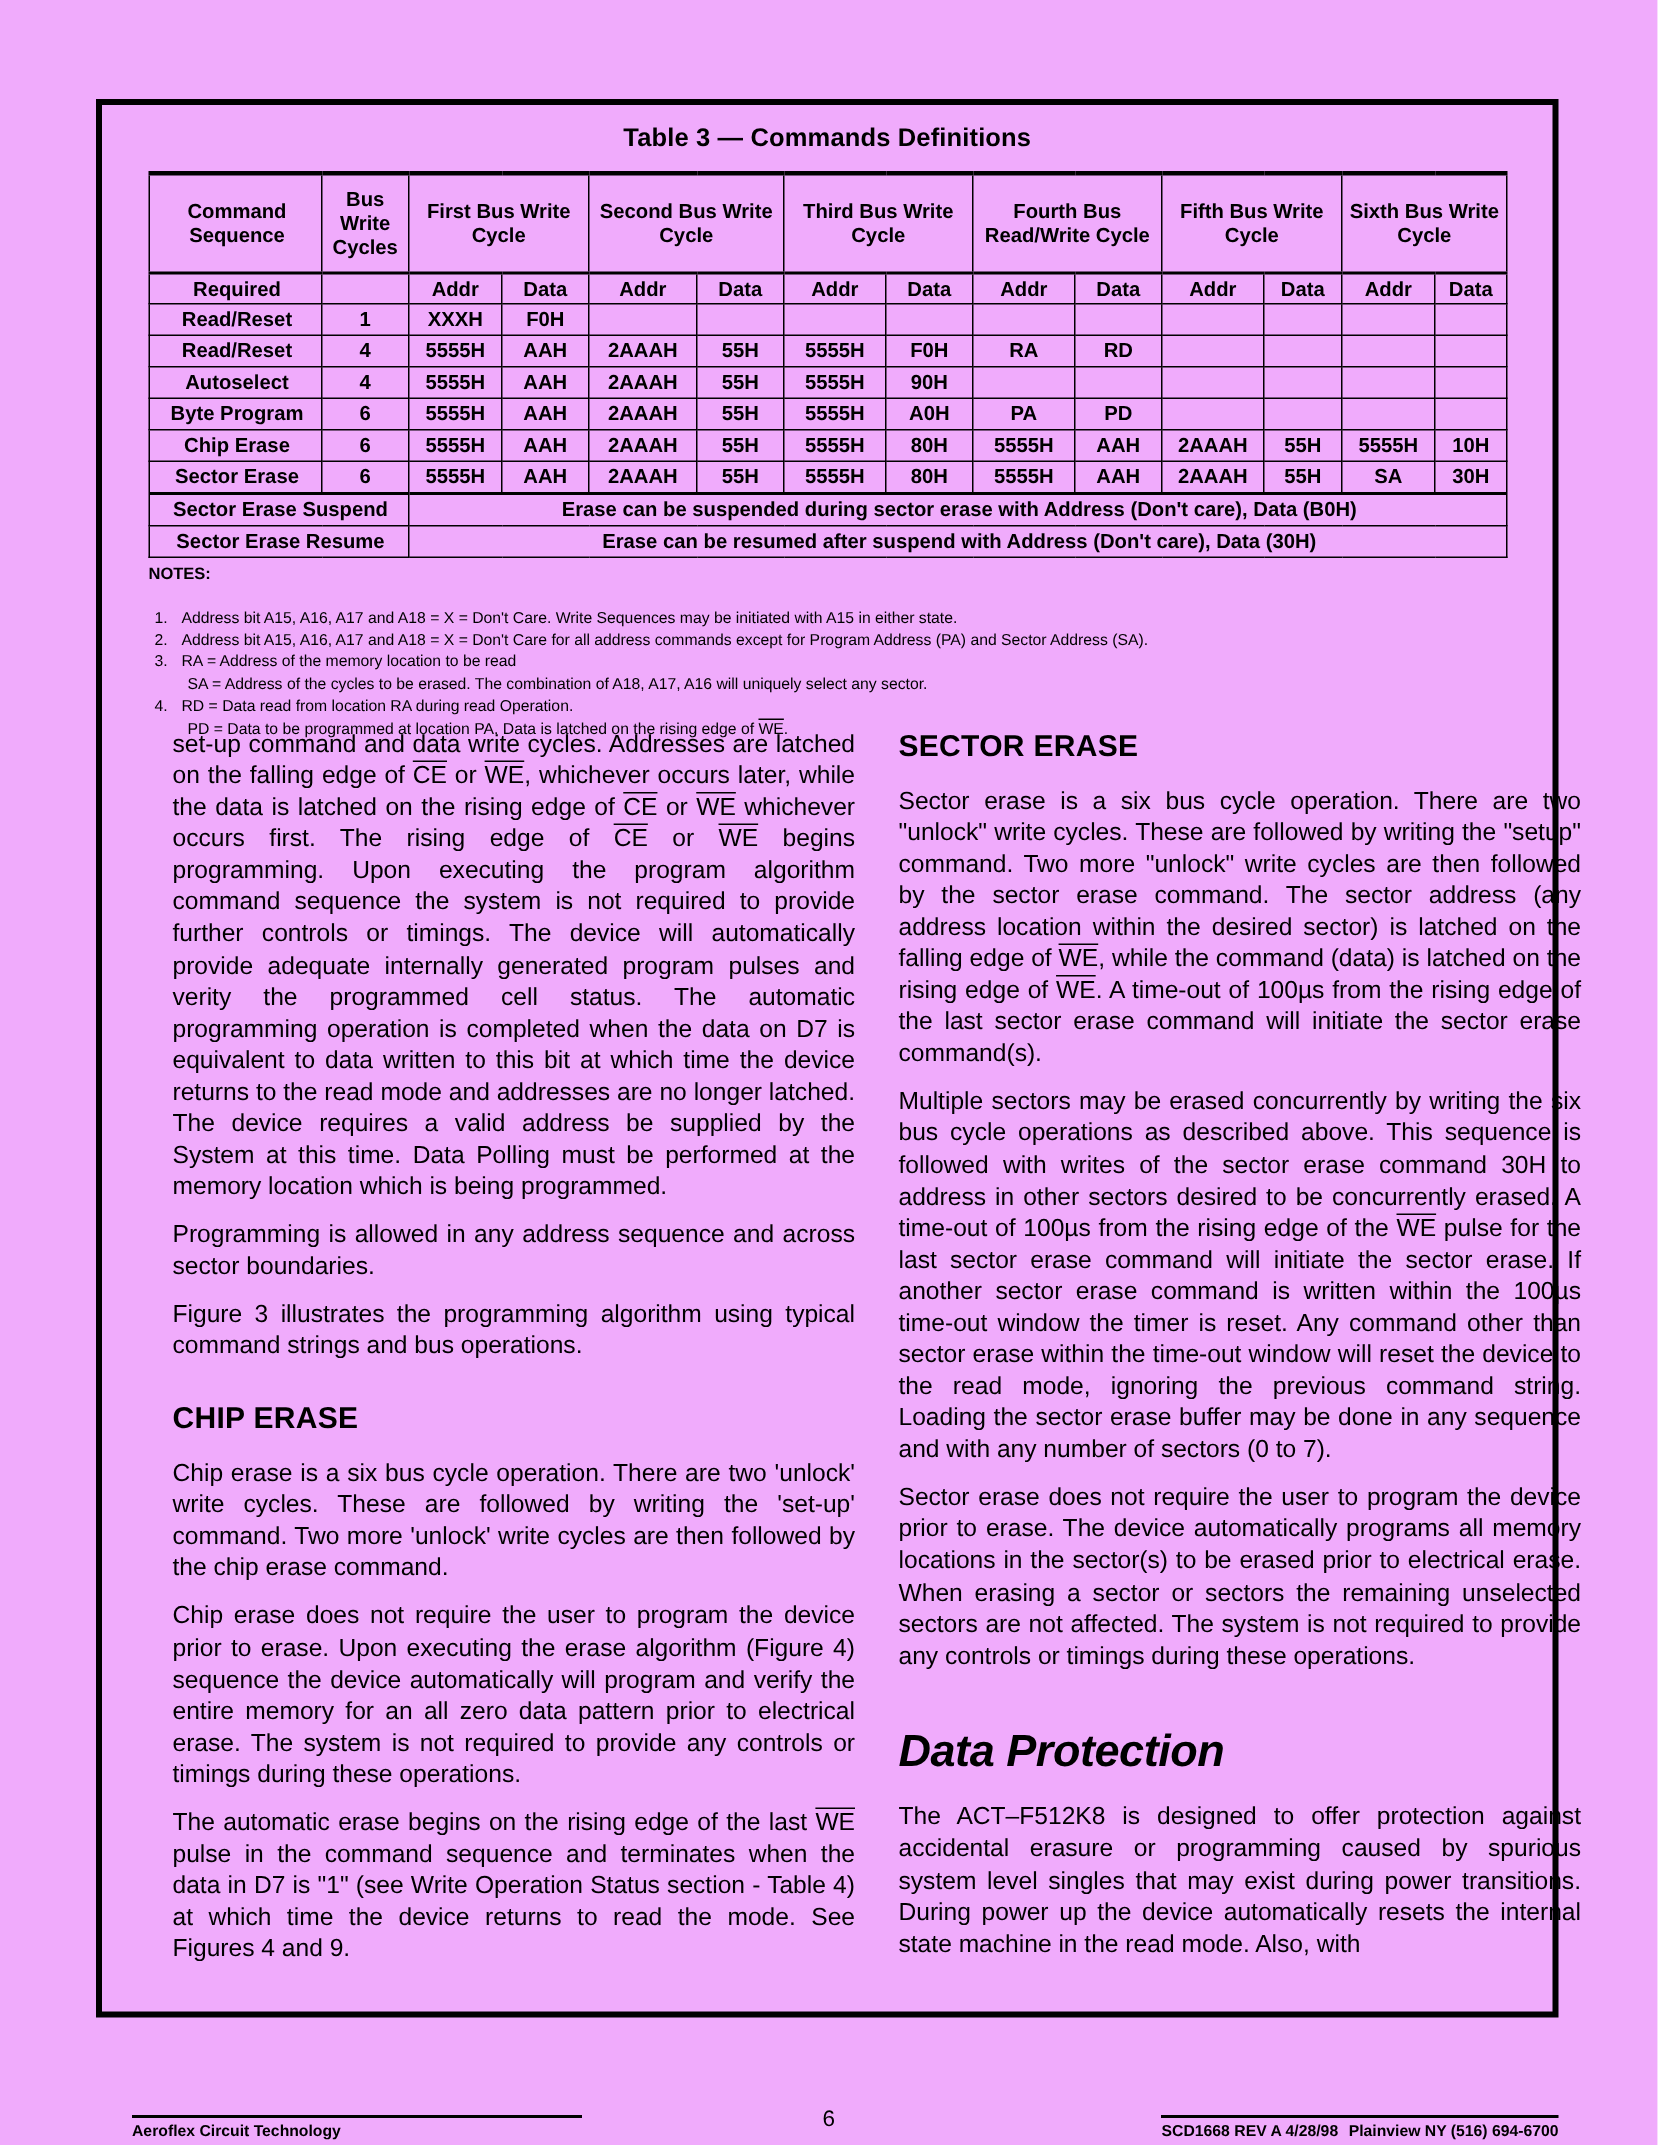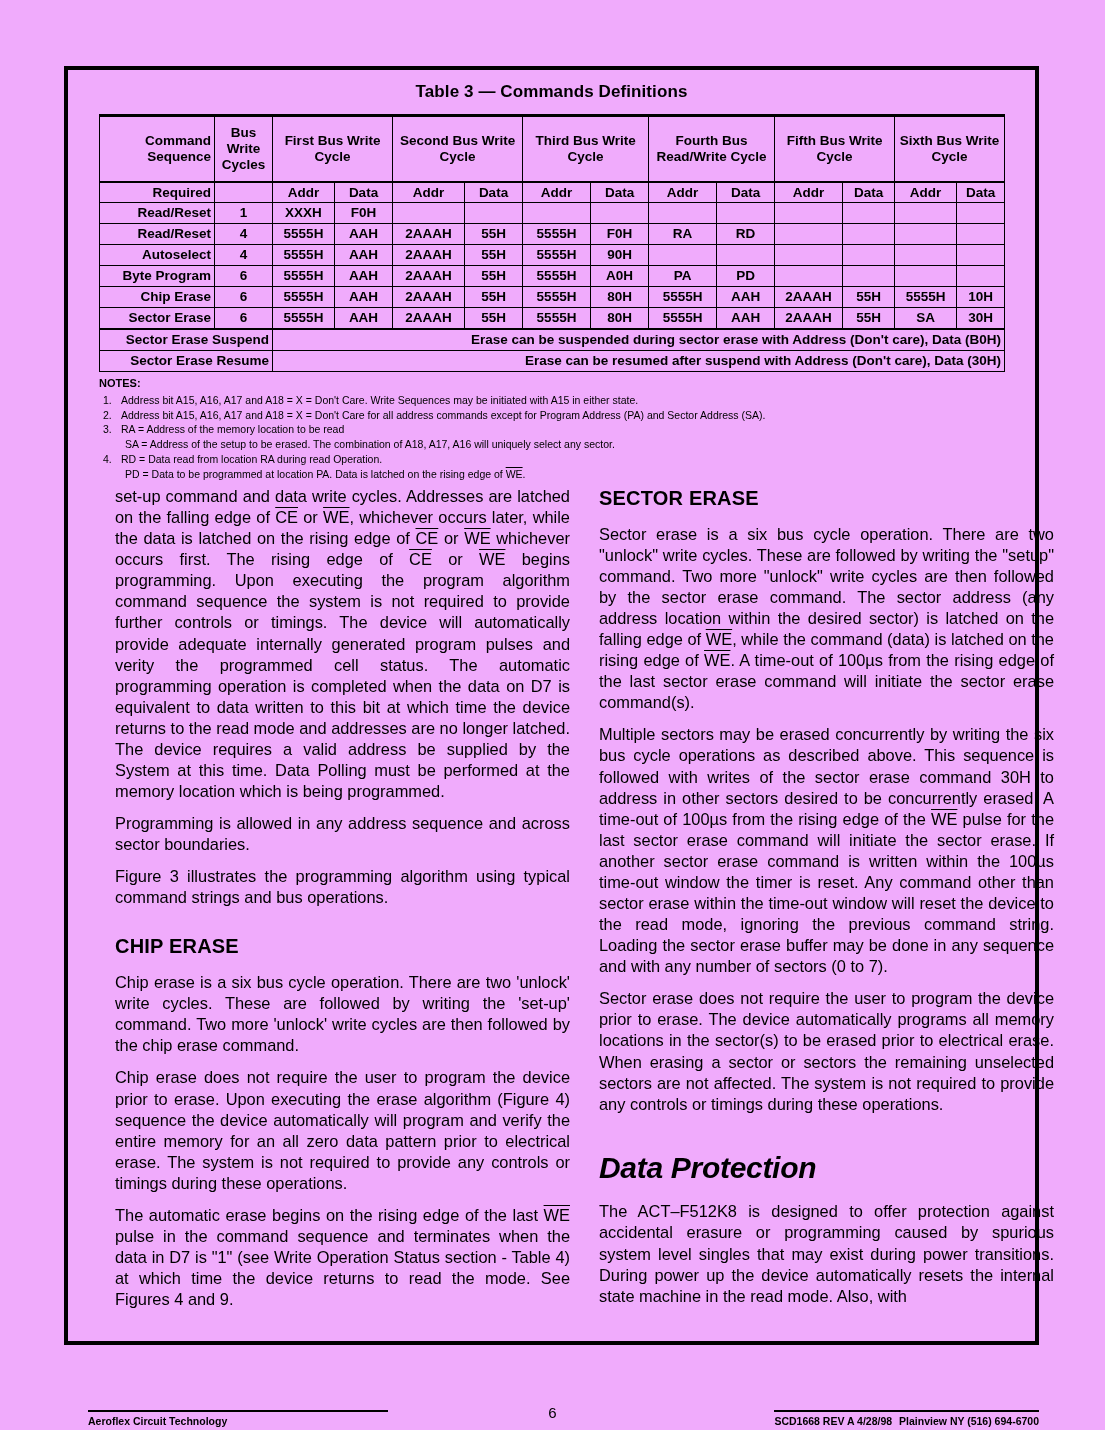--- a/index.html
+++ b/index.html
@@ -63,21 +63,21 @@
     height: 20px;
     box-sizing: border-box;
   }
   table.cmd th {
     font-size: 13.5px;
   }
   table.cmd .hdr-tall {
     height: 66px;
   }
   table.cmd td.left, table.cmd th.left {
-    text-align: right;
+    text-align: center;
     padding-left: 5px;
   }
   table.cmd .row-required td {
     border-top-width: 2.6px;
   }
   table.cmd .thick-top td {
     border-top-width: 2.6px;
   }
   .tbl-outer-top { border-top-width: 3px !important; }
 
@@ -86,21 +86,21 @@
     position: absolute;
     left: 99px;
     top: 376px;
     width: 880px;
     font-size: 10.5px;
     line-height: 1.42;
   }
   .notes-title {
     font-weight: bold;
     font-size: 11px;
-    margin-bottom: 1px;
+    margin-bottom: 13px;
   }
   .note-row {
     display: flex;
     align-items: flex-start;
   }
   .note-num {
     width: 22px;
     flex: 0 0 22px;
     padding-left: 4px;
     box-sizing: border-box;
@@ -393,21 +393,21 @@
 
     <div class="note-row">
       <div class="note-num">2.</div>
       <div class="note-txt">Address bit A15, A16, A17 and A18 = X = Don't Care for all address commands except for Program Address (PA) and Sector Address (SA).</div>
     </div>
 
     <div class="note-row">
       <div class="note-num">3.</div>
       <div class="note-txt">RA = Address of the memory location to be read</div>
     </div>
-    <div class="note-sub">SA = Address of the setup to be erased. The combination of A18, A17, A16 will uniquely select any sector.</div>
+    <div class="note-sub">SA = Address of the cycles to be erased. The combination of A18, A17, A16 will uniquely select any sector.</div>
 
     <div class="note-row">
       <div class="note-num">4.</div>
       <div class="note-txt">RD = Data read from location RA during read Operation.</div>
     </div>
     <div class="note-sub">
       <span>PD = Data to be programmed at location PA. Data is latched on the rising edge of </span><span class="ovl">WE</span><span>.</span>
     </div>
   </div>
 

